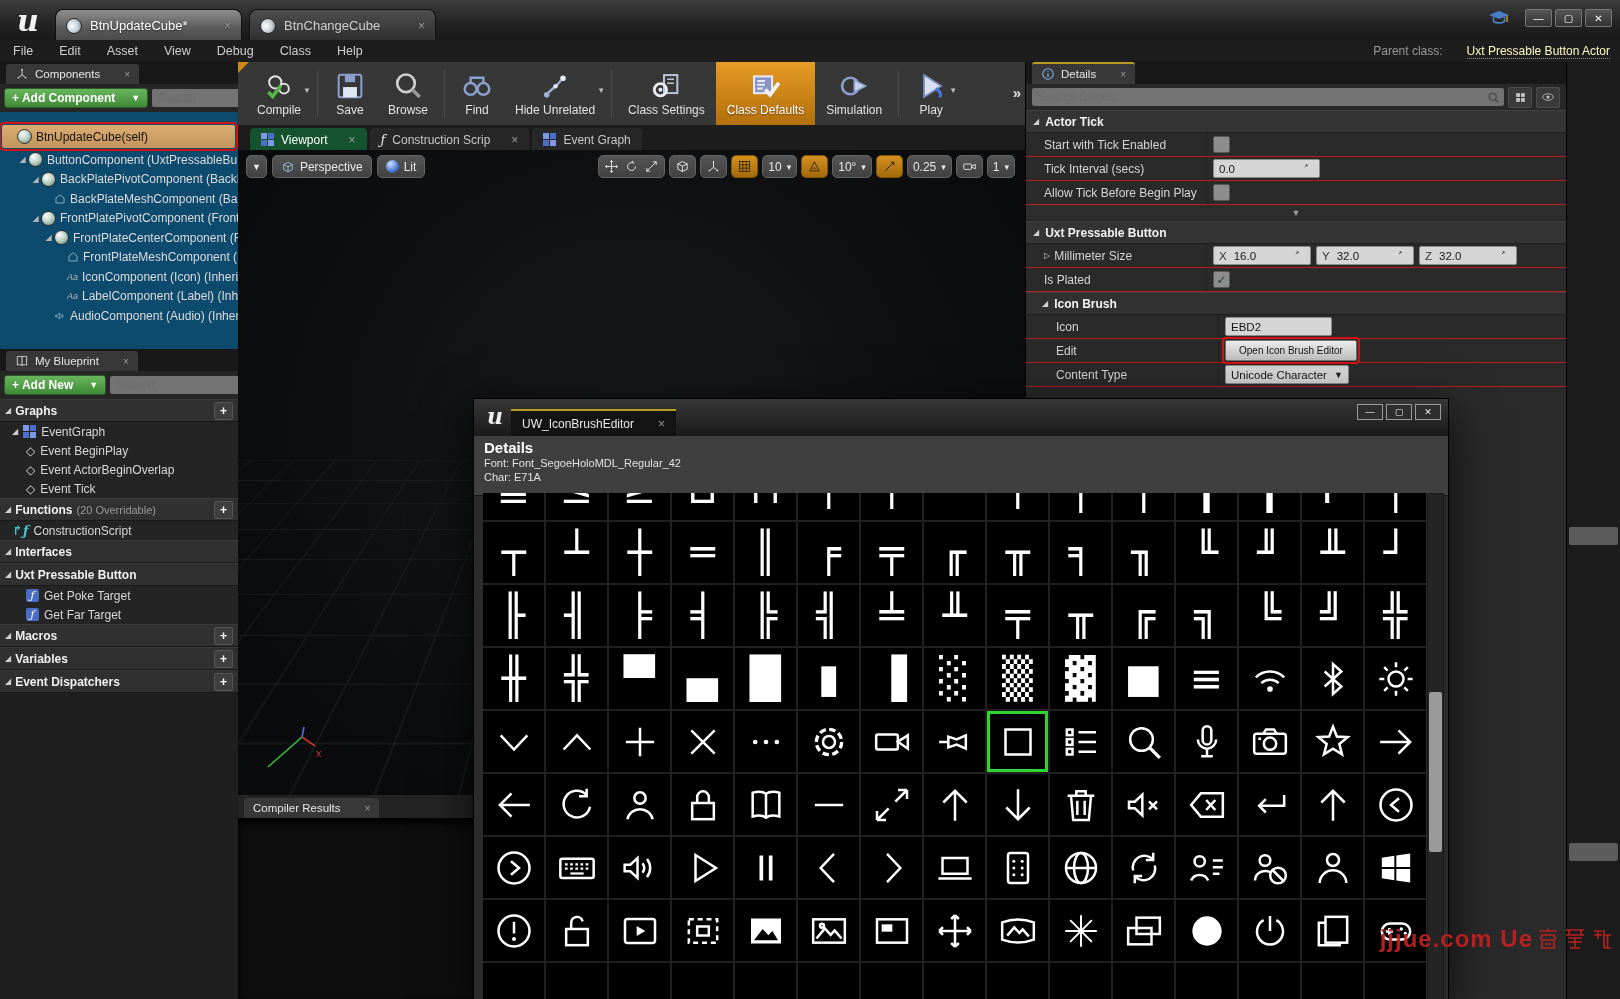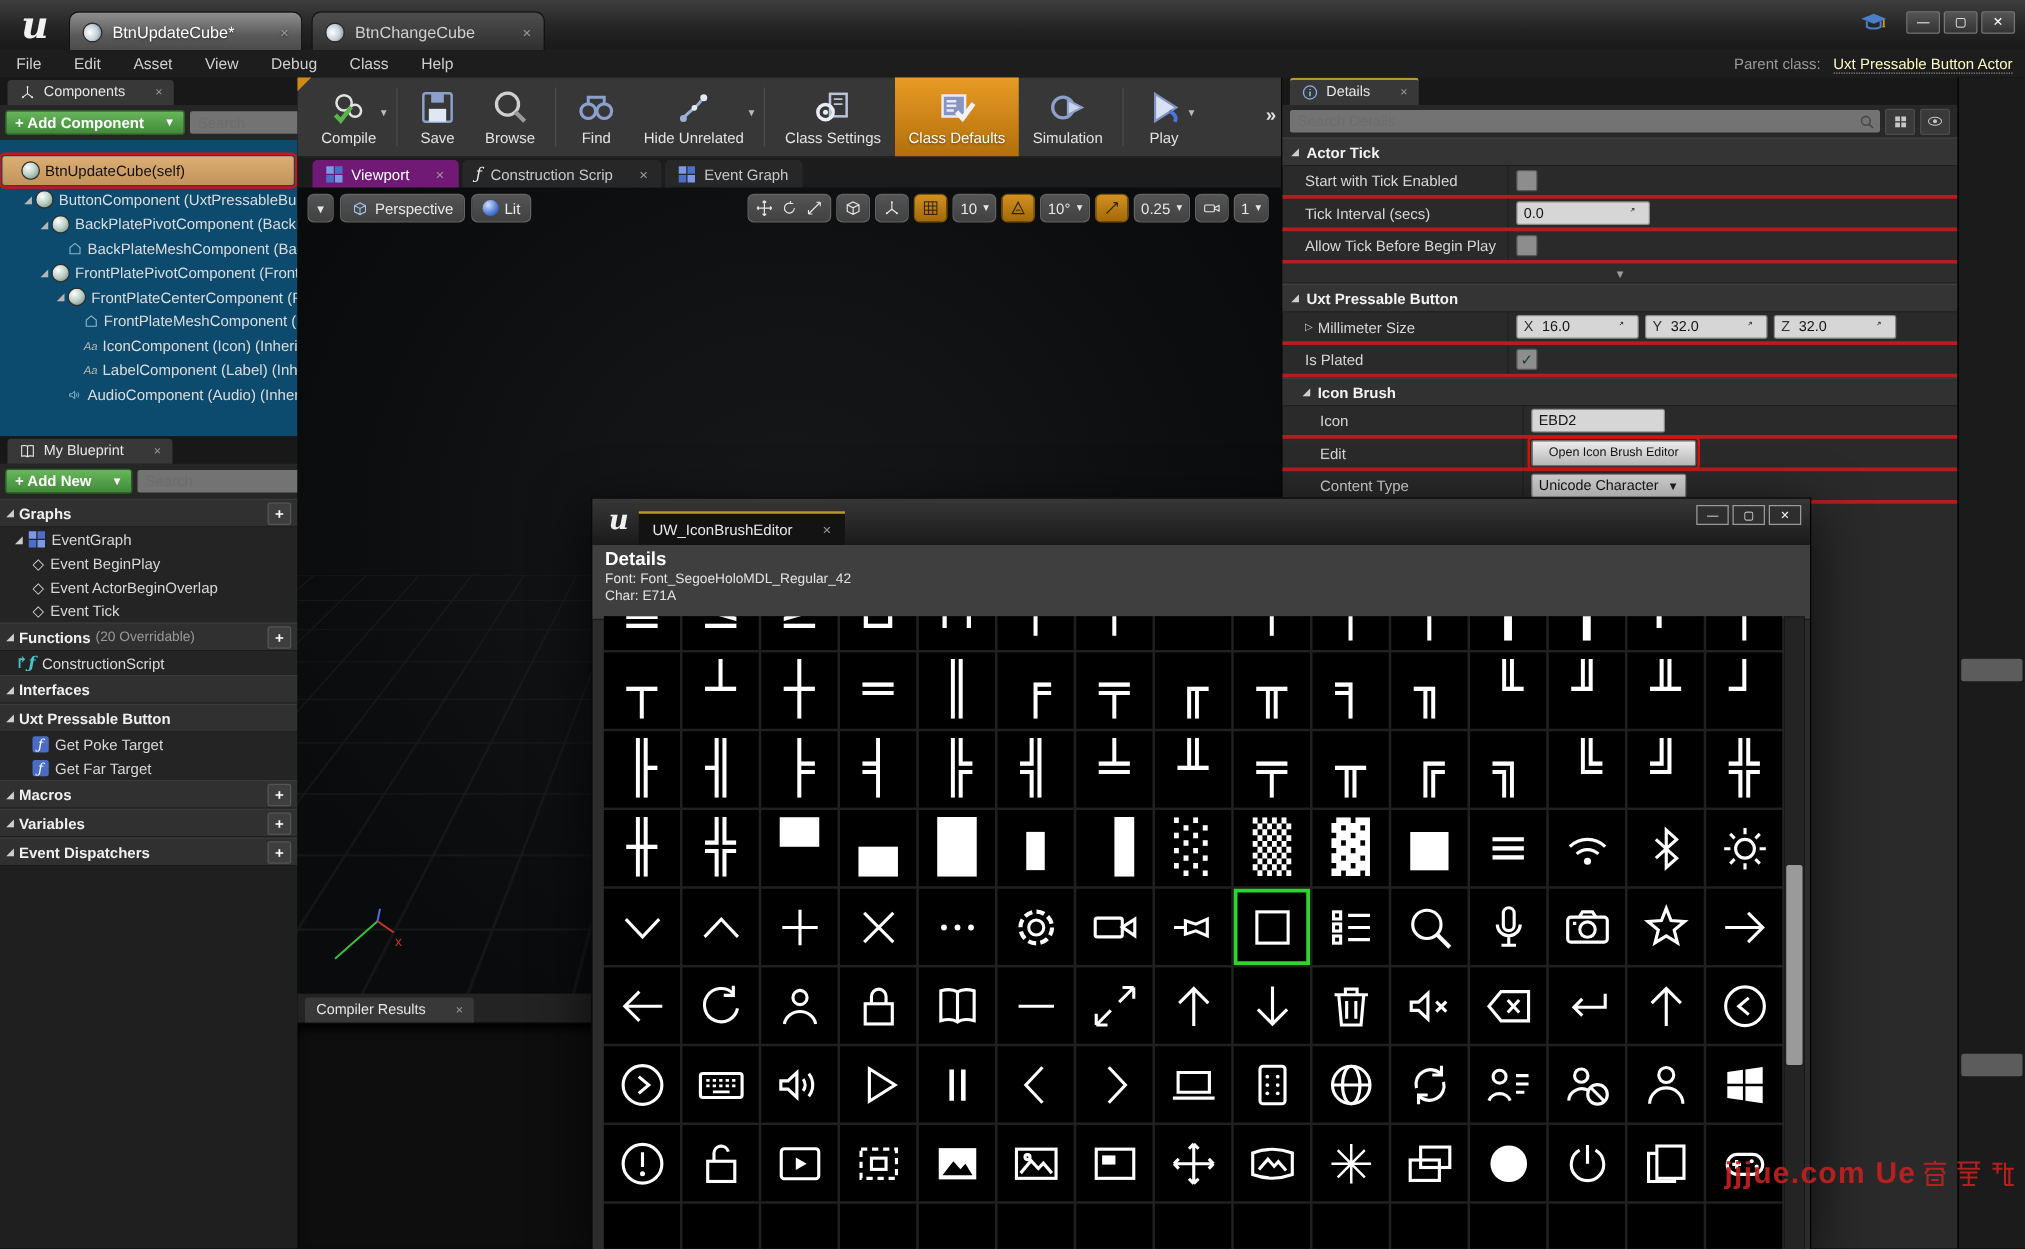--- a/index.html
+++ b/index.html
@@ -22,21 +22,21 @@
   background:radial-gradient(circle at 35%,#fff,#c3ced8 55%,#5d6b78);}
 .tab-x{margin-left:auto;color:#9a9a9a;font-size:12px;padding-left:14px;}
 .tb-right{position:absolute;right:8px;top:6px;display:flex;align-items:center;gap:14px;}
 .win-btns{display:flex;gap:3px;}
 .wbtn{width:25px;height:16px;background:linear-gradient(#555,#333);border:1px solid #777;
   color:#fff;font-size:10px;display:flex;align-items:center;justify-content:center;border-radius:2px;}
 
 .menubar{position:absolute;left:0;top:40px;width:100%;height:22px;background:#1d1d1d;
   display:flex;align-items:center;font-size:12.5px;color:#cfcfcf;border-bottom:1px solid #0a0a0a;}
 .menu-item{padding:0 13px;}
-.menu-right{position:absolute;right:10px;display:flex;gap:10px;font-size:12px;}
+.menu-right{position:absolute;right:10px;display:flex;gap:24px;font-size:12px;}
 .pc-label{color:#9a9a9a;}
 .pc-link{color:#fef9c3;border-bottom:1px dotted #909090;}
 
 .ptabrow{height:22px;background:#181818;display:flex;align-items:flex-end;}
 .ptab{background:#383838;height:20px;margin-left:6px;border-radius:3px 3px 0 0;display:flex;
   align-items:center;gap:6px;padding:0 9px;font-size:11.5px;color:#e6e6e6;}
 .ptab .tab-x{padding-left:18px;font-size:10px;}
 .addrow{height:28px;display:flex;align-items:center;gap:4px;padding:0 4px;background:#262626;}
 .btn-green{background:linear-gradient(#68b65c,#3f8a37);border:1px solid #2c5c27;color:#fff;
   font-size:12px;font-weight:bold;padding:2px 7px;border-radius:3px;display:flex;gap:16px;align-items:center;white-space:nowrap;}
@@ -76,21 +76,21 @@
 .tb-corner{position:absolute;left:0;top:0;width:0;height:0;border-left:11px solid #cf8a15;border-bottom:11px solid transparent;}
 .tbtn{display:flex;flex-direction:column;align-items:center;justify-content:center;gap:1px;
   padding:3px 11px;color:#e2e2e2;font-size:12px;position:relative;}
 .tbtn.active{background:linear-gradient(#e89b25,#b26f0b);color:#fff;text-shadow:0 1px 2px #0007;}
 .tbtn .tcaret{position:absolute;right:1px;top:24px;font-size:8px;color:#bbb;}
 .tsep{width:1px;background:#4c4c4c;margin:8px 5px;}
 .tb-overflow{position:absolute;right:4px;top:22px;color:#e0e0e0;font-size:15px;font-weight:bold;}
 .vp-tabrow{height:25px;background:#1c1c1c;display:flex;align-items:flex-end;padding-left:12px;gap:3px;}
 .vtab{height:23px;display:flex;align-items:center;gap:7px;padding:0 11px;font-size:12px;color:#c8c8c8;
   background:#272727;border-radius:4px 4px 0 0;}
-.vtab.active{background:#701a75;color:#fff;}
+.vtab.active{background:#14532d;color:#fff;}
 .fx{font-family:"DejaVu Serif",serif;font-style:italic;font-size:13px;color:#e8e8e8;}
 .viewport{position:absolute;left:0;right:0;top:88px;height:645px;overflow:hidden;
   background:radial-gradient(ellipse at 50% 42%,#17181a,#0a0b0c 78%);}
 .vp-floor{position:absolute;left:-25%;right:-25%;top:48%;height:110%;
   background:repeating-linear-gradient(#202225 0 1px,transparent 1px 42px),
              repeating-linear-gradient(90deg,#202225 0 1px,transparent 1px 42px);
   transform:perspective(650px) rotateX(63deg);transform-origin:50% 0;opacity:.55;}
 .vrow-left{position:absolute;left:8px;top:5px;display:flex;gap:5px;}
 .vrow-right{position:absolute;right:10px;top:5px;display:flex;gap:4px;align-items:center;}
 .pill{background:linear-gradient(#545454,#414141);border:1px solid #636363;border-radius:5px;height:21px;
@@ -104,21 +104,21 @@
 
 .details-col{position:absolute;left:1025px;top:62px;width:540px;bottom:0;background:#2a2a2a;border-left:1px solid #000;}
 .dtab{border-top:2px solid #b89b22;}
 .dsearchrow{height:26px;display:flex;align-items:center;gap:4px;padding:0 6px;background:#282828;}
 .sqbtn{width:22px;height:19px;background:#3a3a3a;border:1px solid #4c4c4c;border-radius:2px;
   display:flex;align-items:center;justify-content:center;color:#c6c6c6;}
 .sec-h{height:21px;background:#343434;border-top:1px solid #404040;border-bottom:1px solid #1e1e1e;
   display:flex;align-items:center;padding:0 7px;font-weight:bold;font-size:12px;color:#f2f2f2;gap:6px;}
 .sec-h.sub{padding-left:16px;background:#313131;}
 .tri{font-size:8px;color:#cfcfcf;}
-.drow{display:flex;align-items:center;min-height:23px;border-bottom:3px solid #b91c1c;font-size:12px;color:#d6d6d6;}
+.drow{display:flex;align-items:center;min-height:23px;border-bottom:1px solid #b91c1c;font-size:12px;color:#d6d6d6;}
 .dlabel{width:162px;padding-left:18px;flex:none;align-self:stretch;display:flex;align-items:center;
   border-right:1px solid #202020;gap:4px;}
 .dctrl{display:flex;align-items:center;gap:5px;padding-left:6px;}
 .chk{width:15px;height:15px;background:#8d8d8d;border:1px solid #585858;border-radius:2px;
   display:flex;align-items:center;justify-content:center;font-size:12px;color:#173a36;font-weight:bold;}
 .valbox{background:#d6d6d6;color:#161616;height:17px;border:1px solid #8a8a8a;border-radius:2px;
   display:flex;align-items:center;padding:0 5px;font-size:11.5px;gap:5px;}
 .valbox .ax{color:#333;margin-right:2px;}
 .gbtn{background:linear-gradient(#ececec,#bdbdbd);border:1px solid #6f6f6f;border-radius:2px;height:19px;
   padding:0 13px;font-size:10px;color:#141414;display:flex;align-items:center;}

